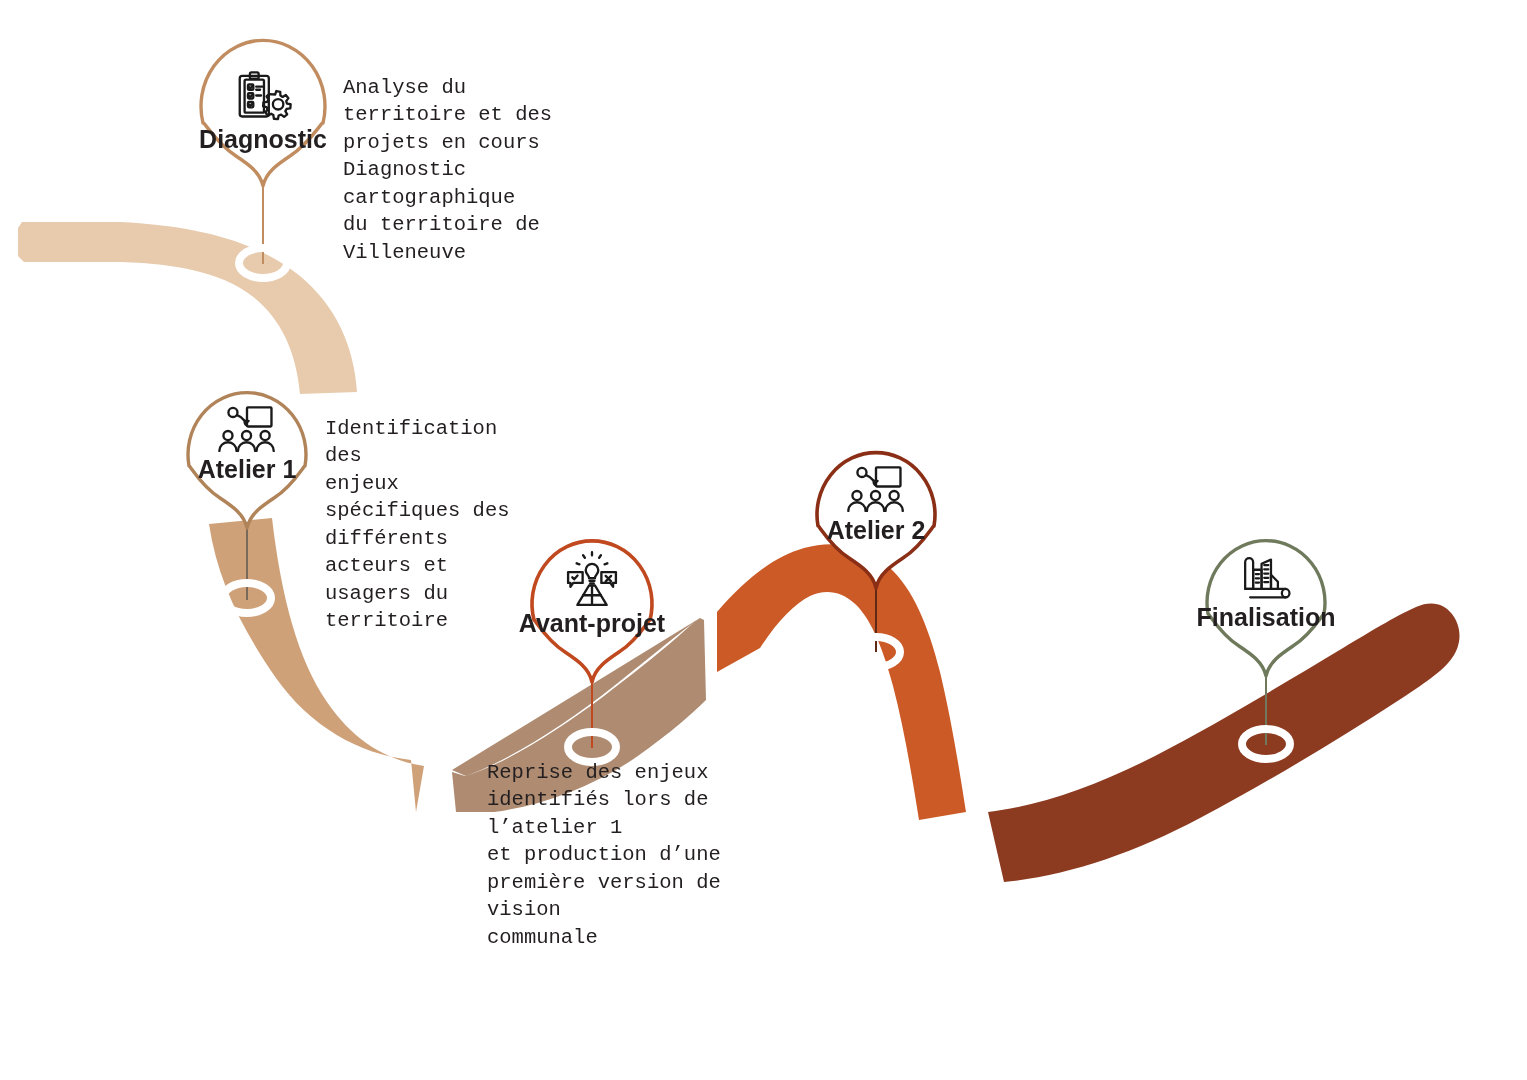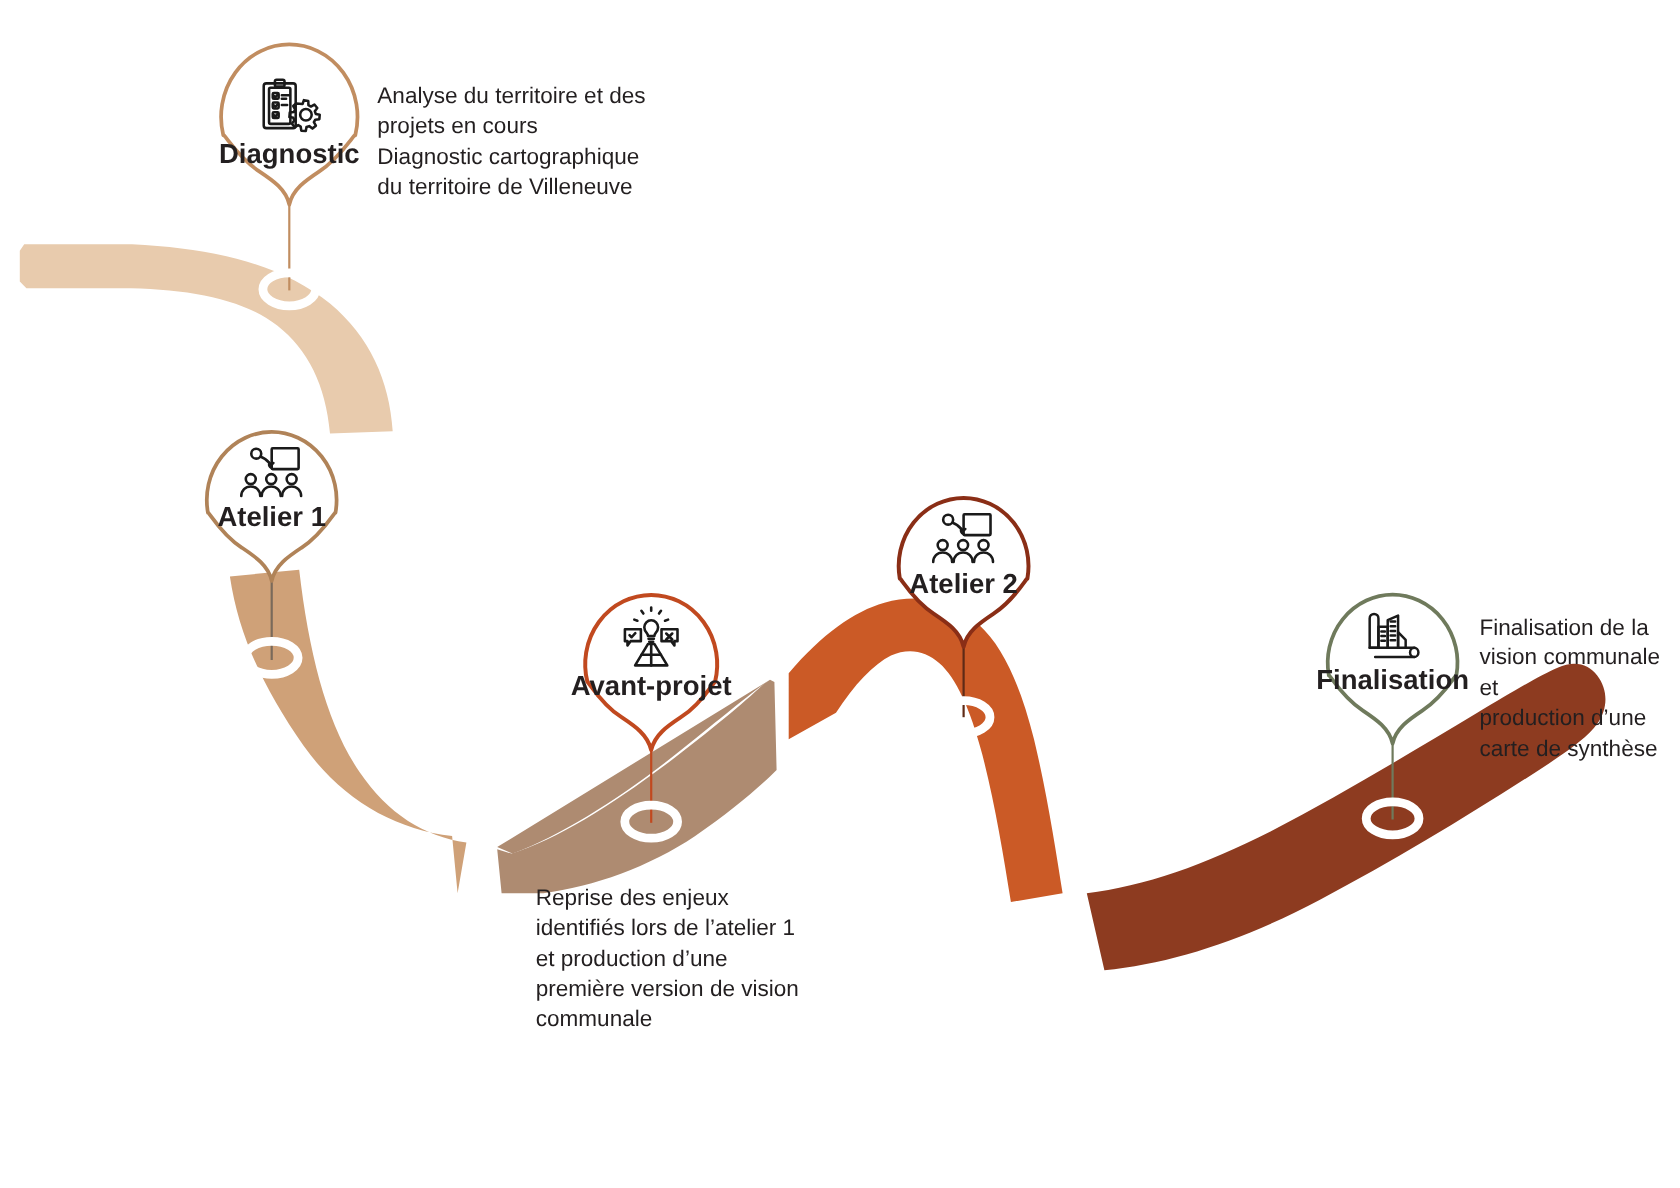--- a/index.html
+++ b/index.html
@@ -25,21 +25,21 @@
   }
   .pin-label {
     font-weight: bold;
     font-size: 25px;
     fill: #231f20;
     text-anchor: middle;
     font-family: "Liberation Sans", sans-serif;
   }
   .desc-text {
     position: absolute;
-    font-family: Liberation Sans, sans-serif;
+    font-family: Liberation Mono, monospace;
     font-size: 20.5px;
     line-height: 1.34;
     color: #231f20;
     white-space: pre-line;
   }
   .icon-holder { pointer-events: none; }
 </style>
 </head>
 <body>
 
@@ -240,26 +240,26 @@
       </g>
       <text class="pin-label" x="1266" y="626">Finalisation</text>
     </g>
   </svg>
 
   <div class="desc-text" style="left:343px; top:74px; width:250px;">Analyse du territoire et des
 projets en cours
 Diagnostic cartographique
 du territoire de Villeneuve</div>
 
-
-  <div class="desc-text" style="left:487px; top:803px; width:250px;">Reprise des enjeux
+  <div class="desc-text" style="left:325px; top:415px; width:215px;">Identification des
+enjeux spécifiques des
+différents acteurs et
+usagers du territoire</div>
+
+  <div class="desc-text" style="left:487px; top:759px; width:250px;">Reprise des enjeux
 identifiés lors de l’atelier 1
 et production d’une
 première version de vision
 communale</div>
 
 
-  <div class="desc-text" style="left:1345px; top:557px; width:175px;">Finalisation de la
-vision communale et
-production d’une
-carte de synthèse</div>
 
 </div>
 
 </body></html>

